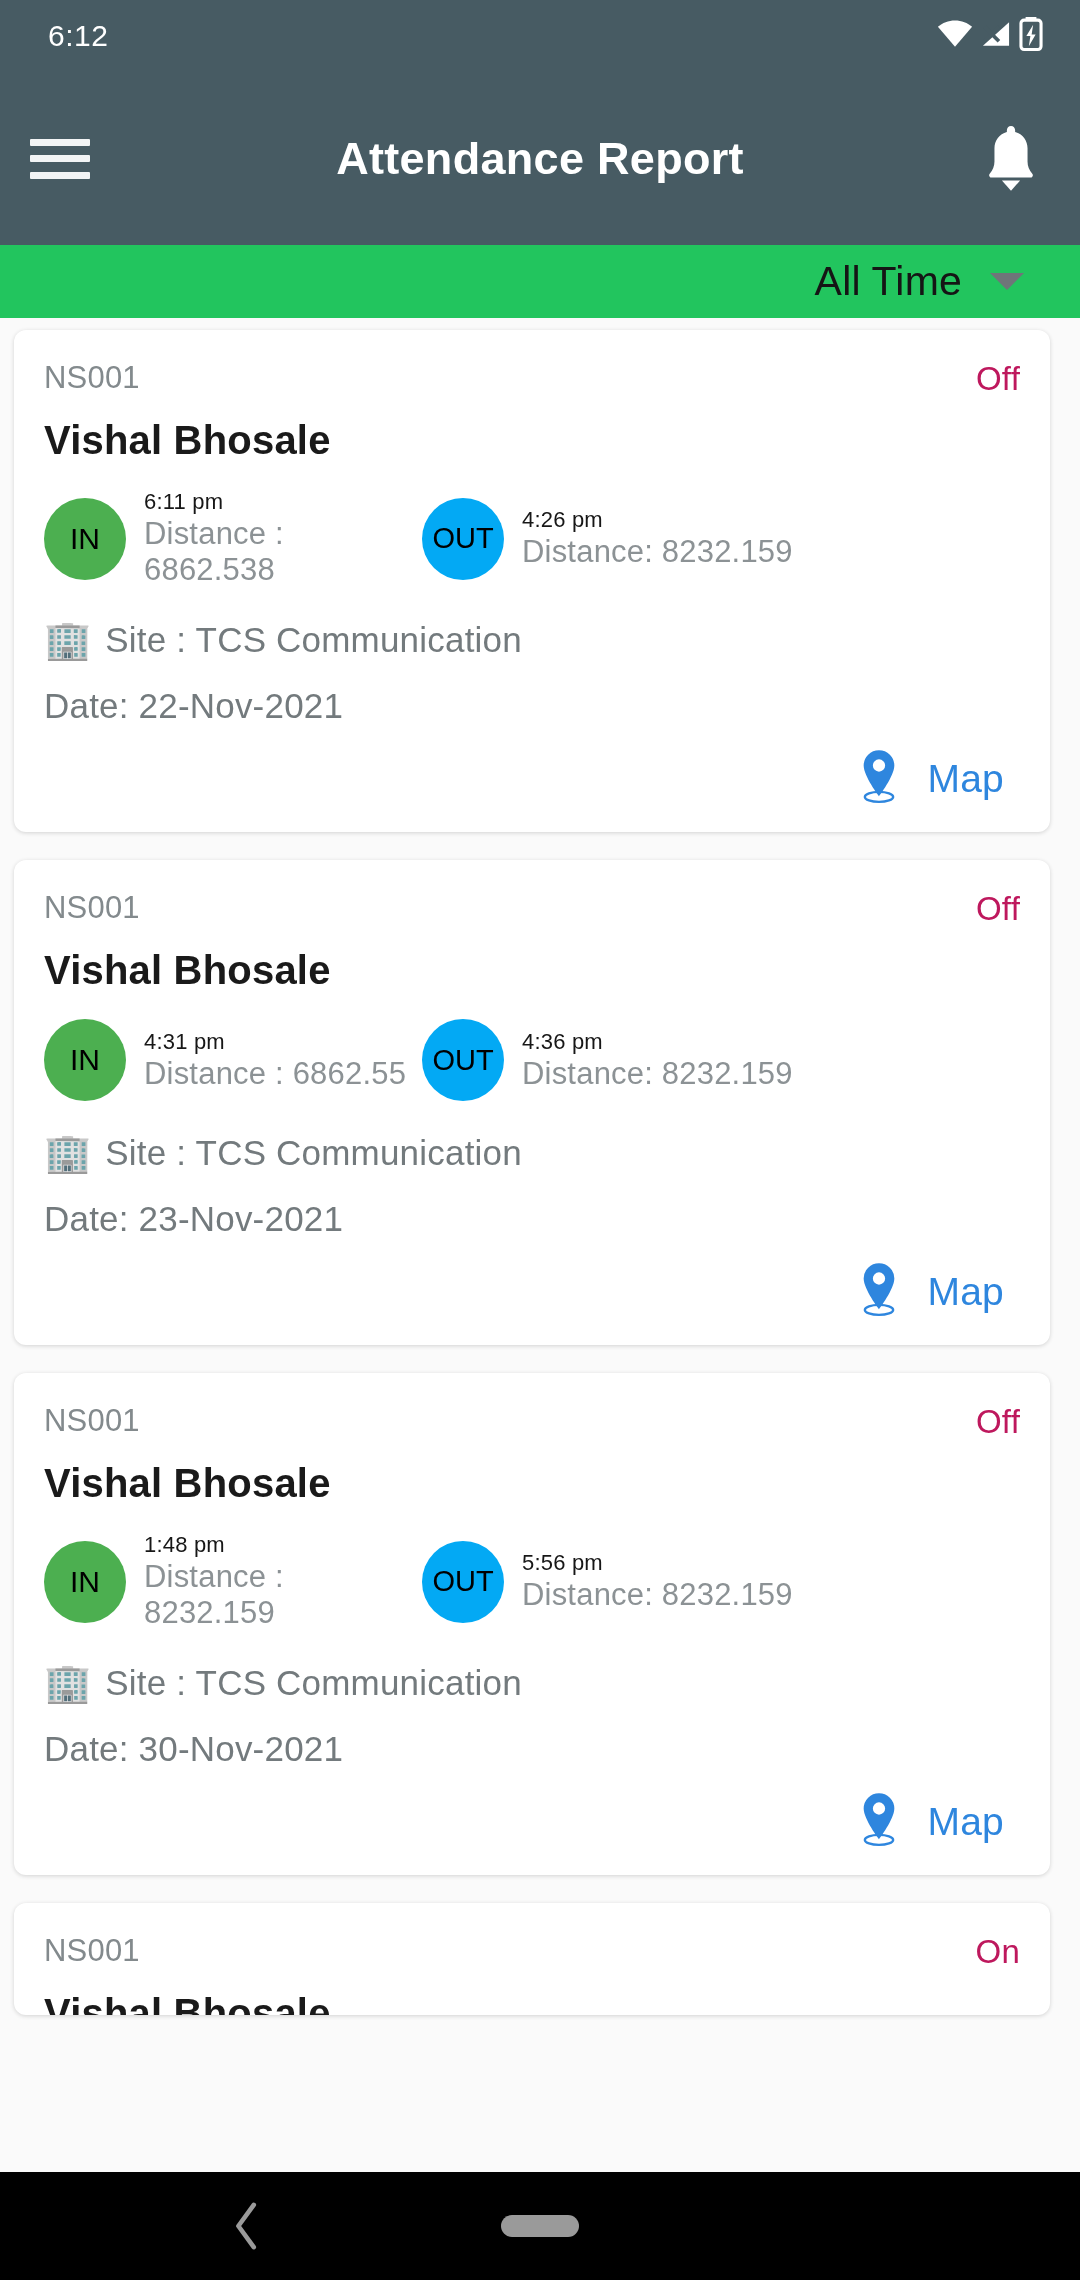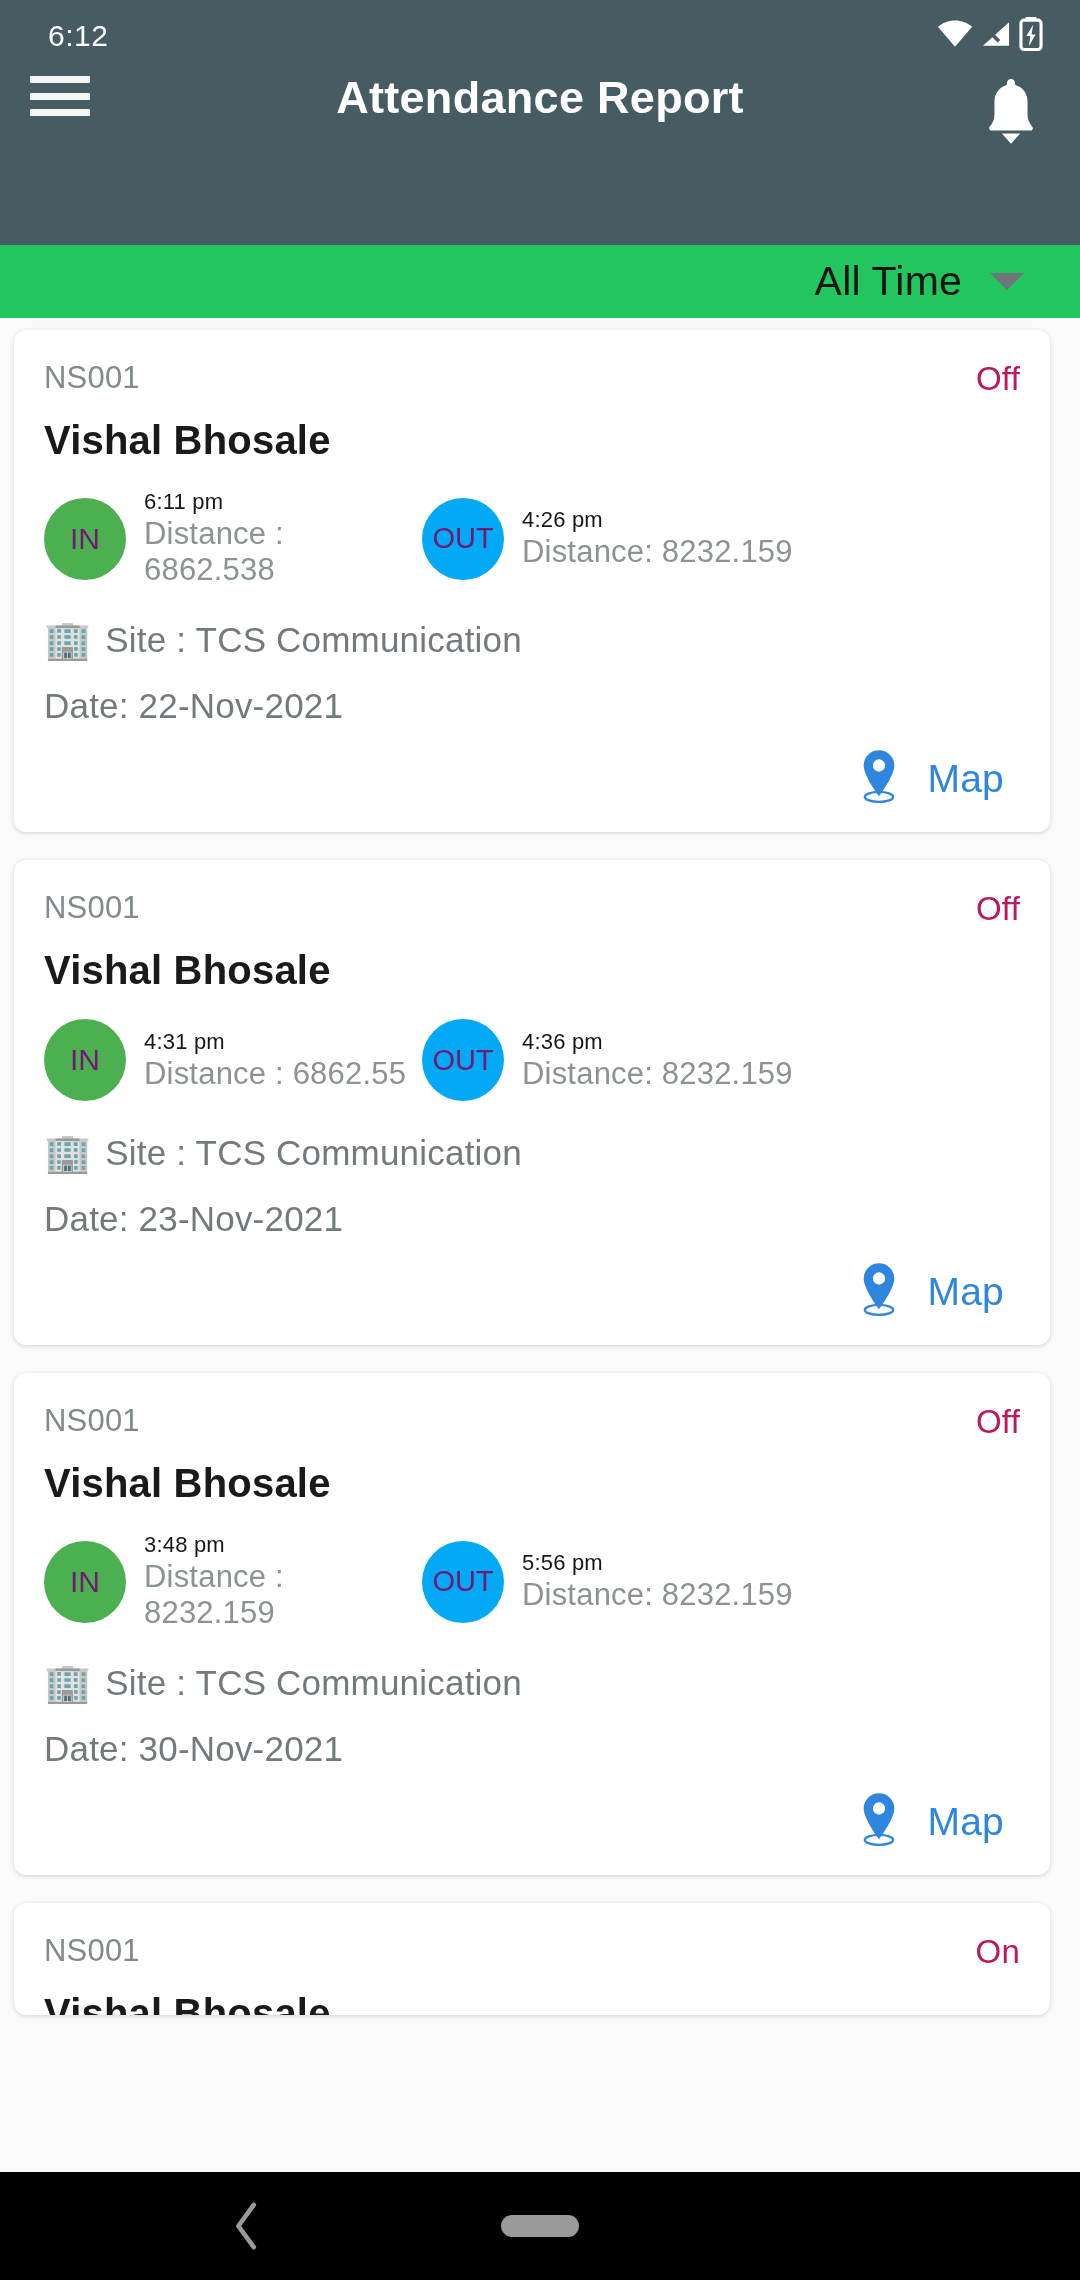--- a/index.html
+++ b/index.html
@@ -42,20 +42,21 @@
     display: flex;
     align-items: center;
     gap: 6px;
   }
 
   
   .appbar {
     height: 173px;
     background: #475b63;
     display: flex;
+    align-items: center;
     padding: 0 34px 0 30px;
     position: relative;
     gap: 16px;
   }
   .hamburger {
     width: 60px;
     height: 48px;
     display: flex;
     flex-direction: column;
     justify-content: space-between;
@@ -168,21 +169,21 @@
     gap: 18px;
   }
   .punch.in { width: 378px; }
   .badge {
     width: 82px;
     height: 82px;
     border-radius: 50%;
     display: flex;
     align-items: center;
     justify-content: center;
-    color: #701a75;
+    color: #000000;
     flex-shrink: 0;
     text-align: center;
   }
   .badge.in  { background: #4caf50; font-size: 30px; }
   .badge.out { background: #03a9f4; font-size: 29px; }
   .punch-text { display: flex; flex-direction: column; gap: 1px; }
   .punch-time {
     font-size: 22px;
     color: #171717;
     letter-spacing: 0.2px;
@@ -394,21 +395,21 @@
     <div class="card">
       <div class="card-top">
         <div class="emp-code">NS001</div>
         <div class="status">Off</div>
       </div>
       <div class="emp-name">Vishal Bhosale</div>
       <div class="punch-row">
         <div class="punch in">
           <div class="badge in">IN</div>
           <div class="punch-text">
-            <div class="punch-time">3:48 pm</div>
+            <div class="punch-time">1:48 pm</div>
             <div class="punch-dist">Distance : 8232.159</div>
           </div>
         </div>
         <div class="punch out">
           <div class="badge out">OUT</div>
           <div class="punch-text">
             <div class="punch-time">5:56 pm</div>
             <div class="punch-dist">Distance: 8232.159</div>
           </div>
         </div>

